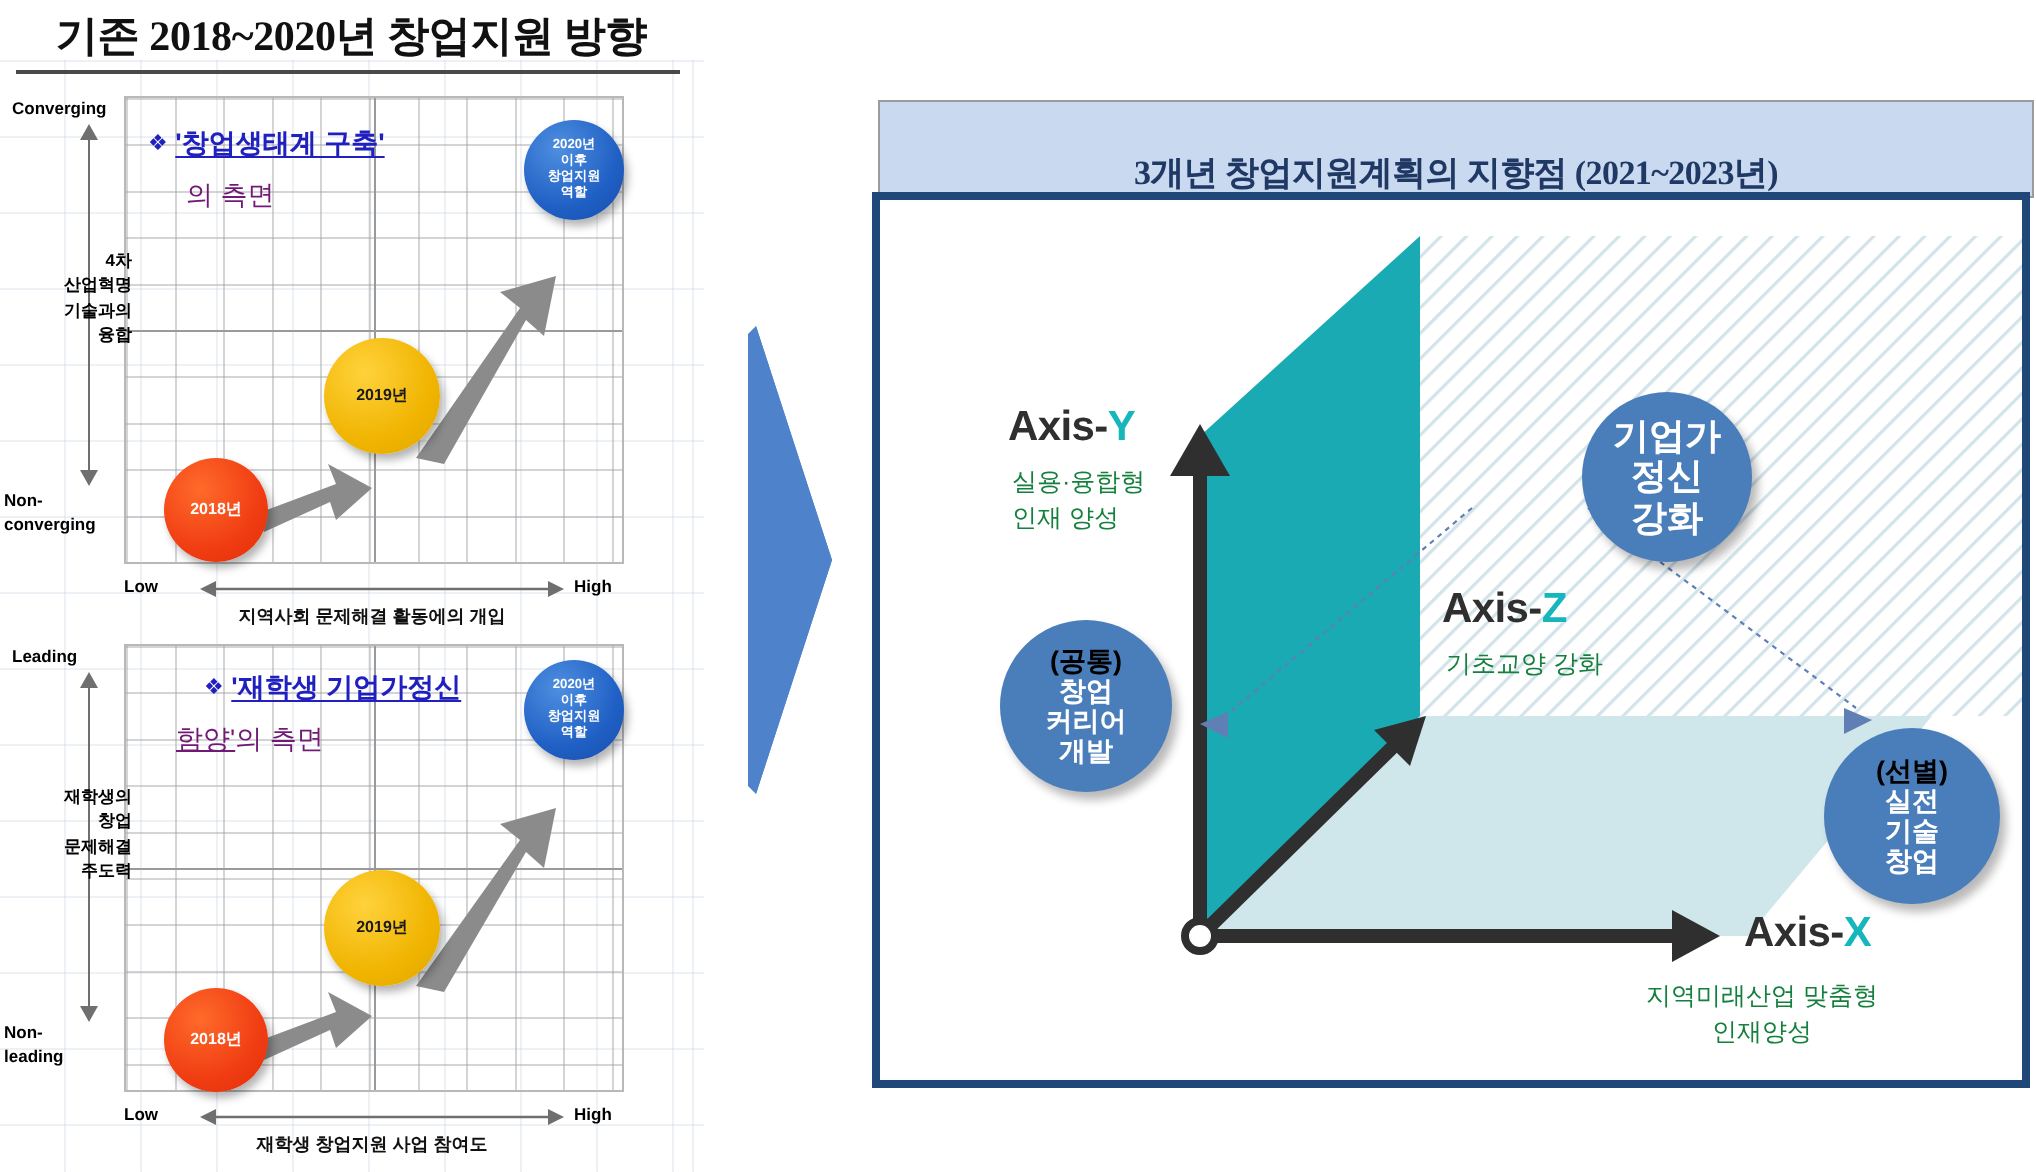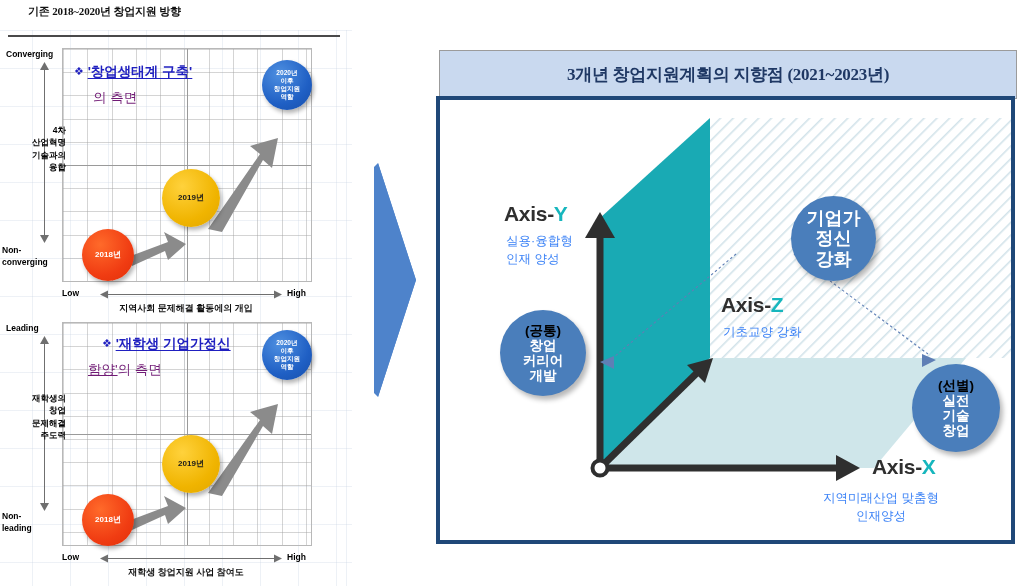--- a/index.html
+++ b/index.html
@@ -9,21 +9,21 @@
     font-family:"Liberation Sans","DejaVu Sans",sans-serif;
     -webkit-font-smoothing:antialiased;
   }
   .abs{position:absolute;}
 
   
   #left-panel{left:0;top:0;width:352px;height:586px;}
 
   #left-title{
     left:28px;top:4px;width:320px;height:28px;
-    font-size:11px;font-weight:bold;color:#111;
+    font-size:21px;font-weight:bold;color:#111;
     font-family:"Liberation Serif","DejaVu Serif",serif;
     letter-spacing:-0.2px;white-space:nowrap;
   }
   #left-title-rule{
     left:8px;top:35px;width:332px;height:2px;background:#4a4a4a;
   }
 
   
   .faint-grid{
     left:0;top:30px;width:352px;height:556px;
@@ -75,40 +75,40 @@
 
   .garrow{position:absolute;}
 
   
   #chevron{left:372px;top:155px;width:48px;height:250px;}
 
   
   #right-header{
     left:439px;top:50px;width:576px;height:47px;
     background:#c9d9ef;border:1px solid #9b9b9b;
-    display:flex;align-items:center;justify-content:center;
+    display:flex;align-items:flex-end;justify-content:center;
   }
   #right-header-title{
     font-size:17px;font-weight:bold;color:#1f3864;
     font-family:"Liberation Serif","DejaVu Serif",serif;
     letter-spacing:-0.3px;white-space:nowrap;
   }
   #right-frame{
     left:436px;top:96px;width:579px;height:448px;
     border:4px solid #1f4878;background:#fff;box-sizing:border-box;
   }
   #diagram{left:436px;top:96px;width:579px;height:448px;}
 
   .axis-name{
     font-size:21px;font-weight:bold;color:#2f2f2f;white-space:nowrap;
     letter-spacing:-0.3px;
   }
   .axis-name .letter{color:#16b6bd;}
   .axis-desc{
-    font-size:12.5px;color:#3b82f6;line-height:1.45;white-space:pre-line;
+    font-size:12.5px;color:#15803d;line-height:1.45;white-space:pre-line;
   }
 
   .cbub{
     position:absolute;border-radius:50%;
     background:#4a7ebb;
     display:flex;flex-direction:column;align-items:center;justify-content:center;
     text-align:center;color:#fff;font-weight:bold;line-height:1.12;
     box-shadow:3px 4px 5px rgba(0,0,0,.28);
   }
   .cbub .hl{color:#000000;}

